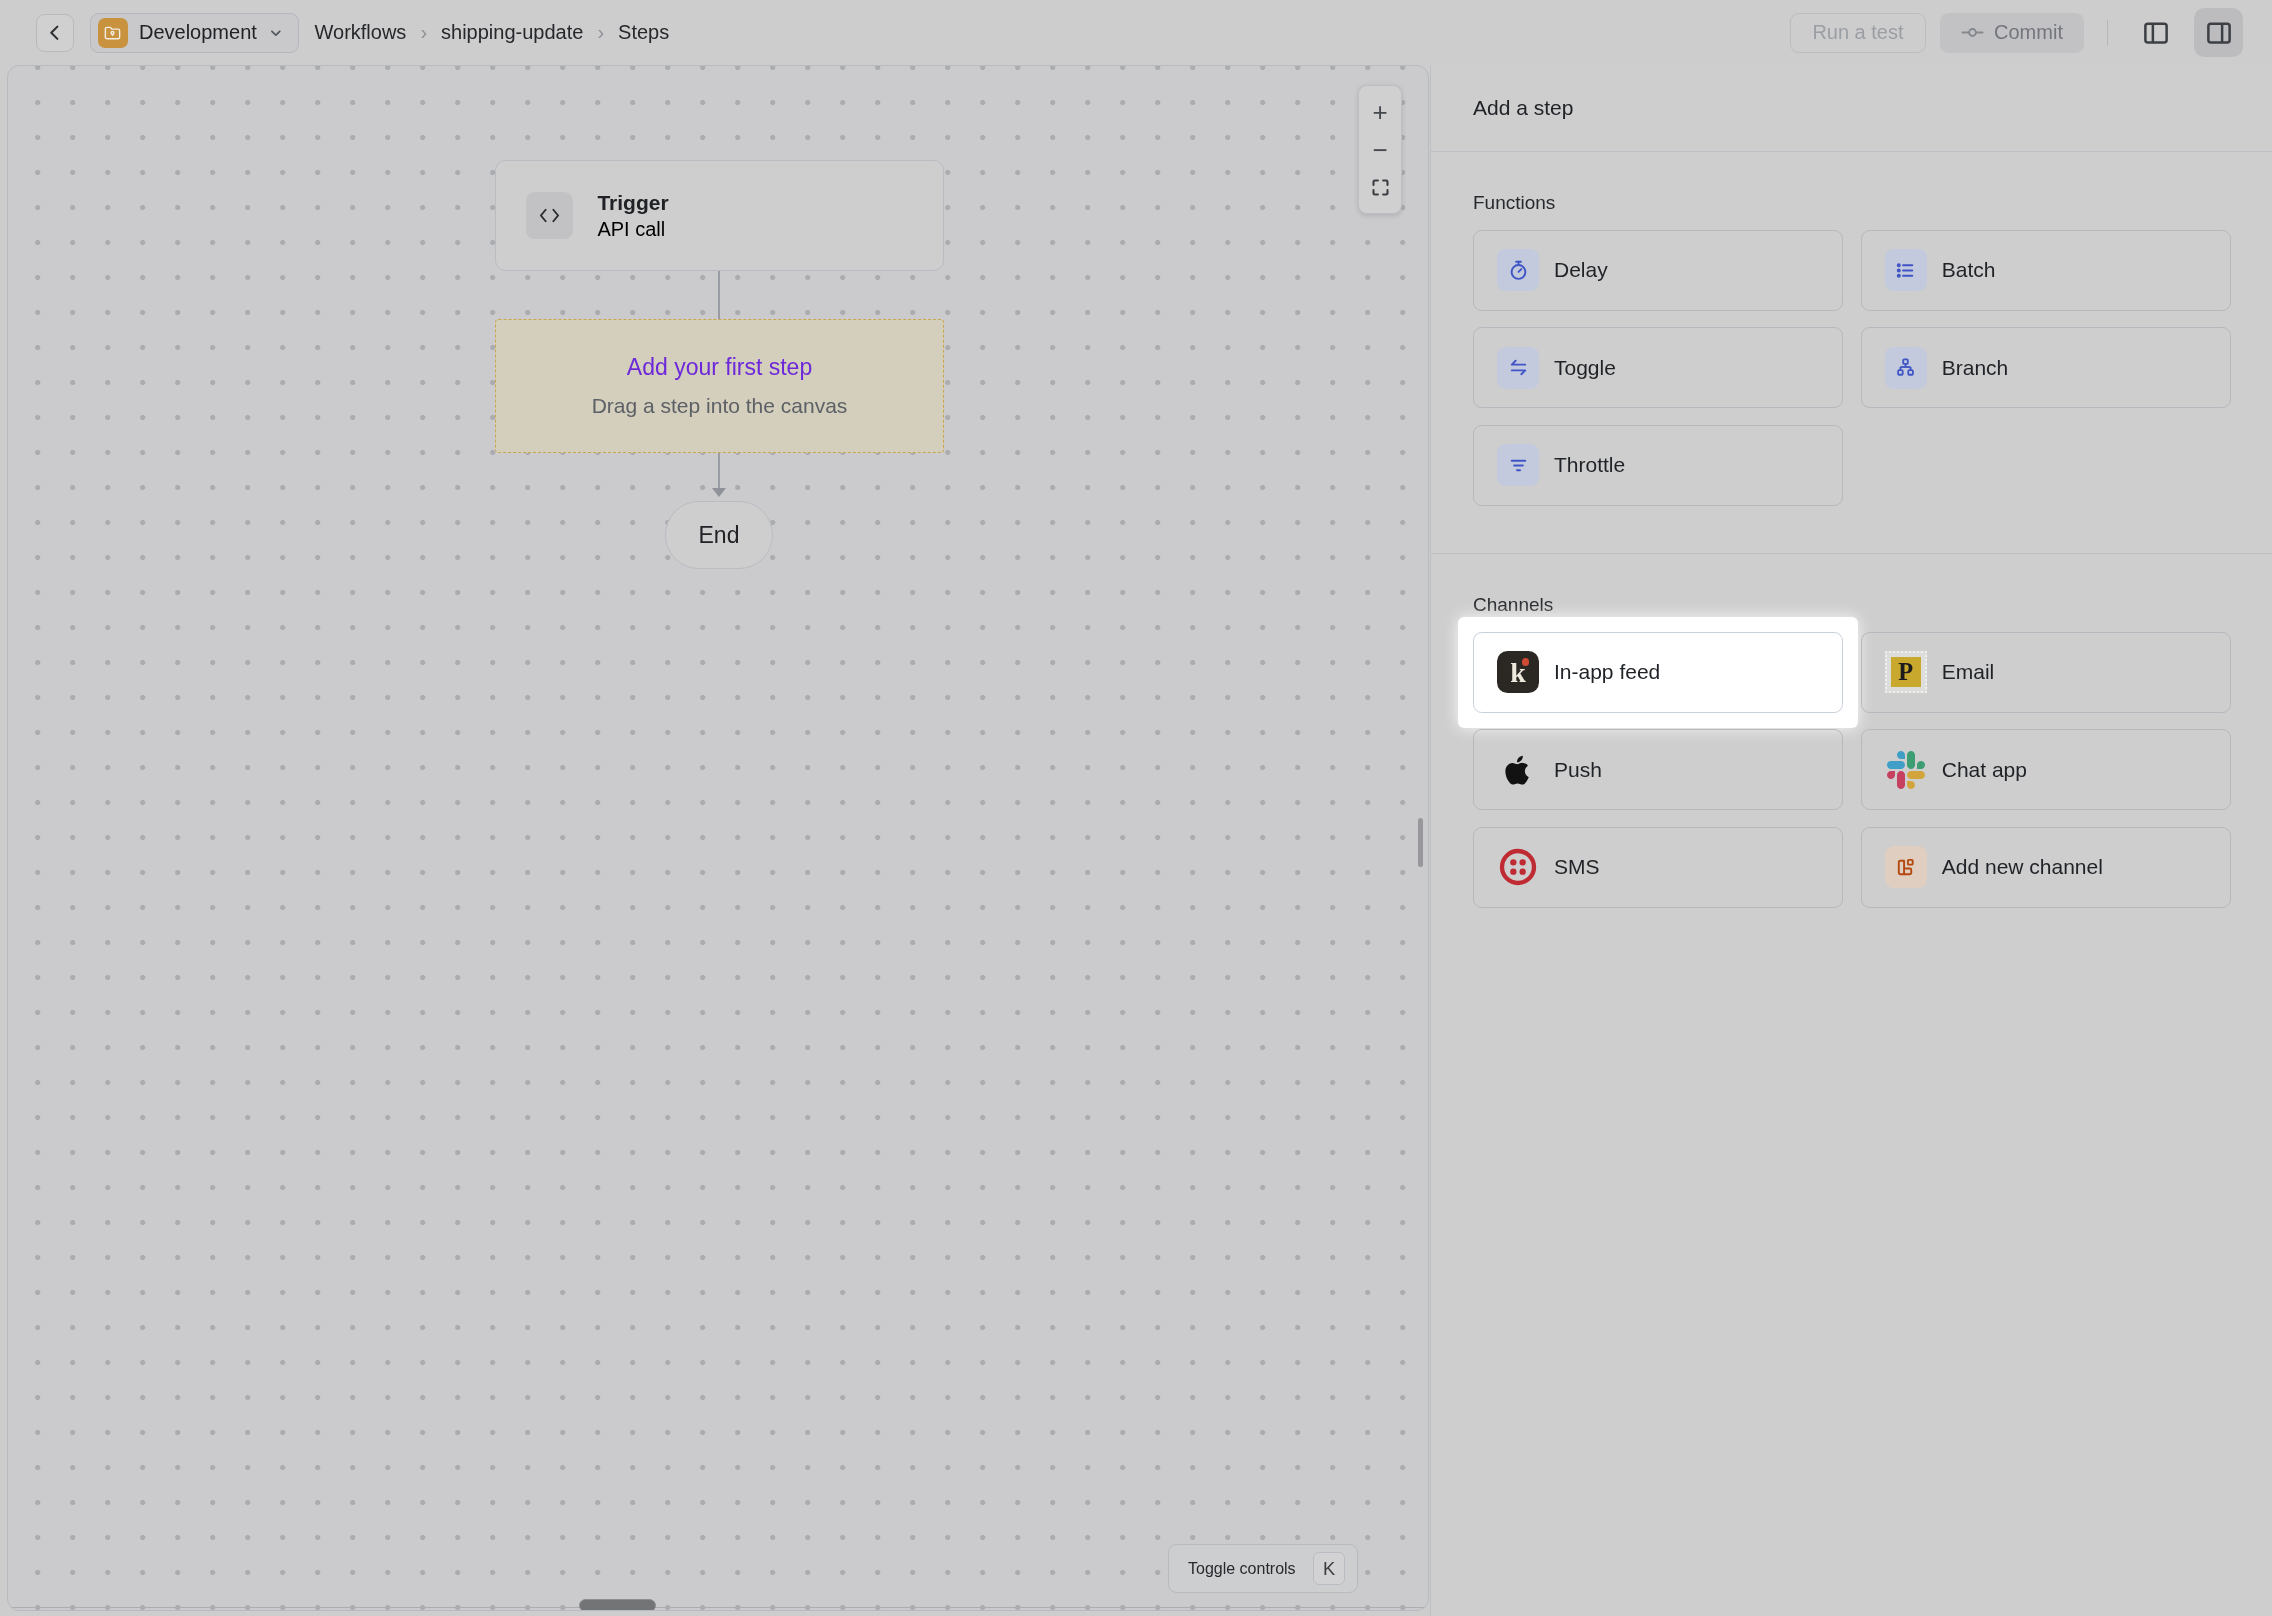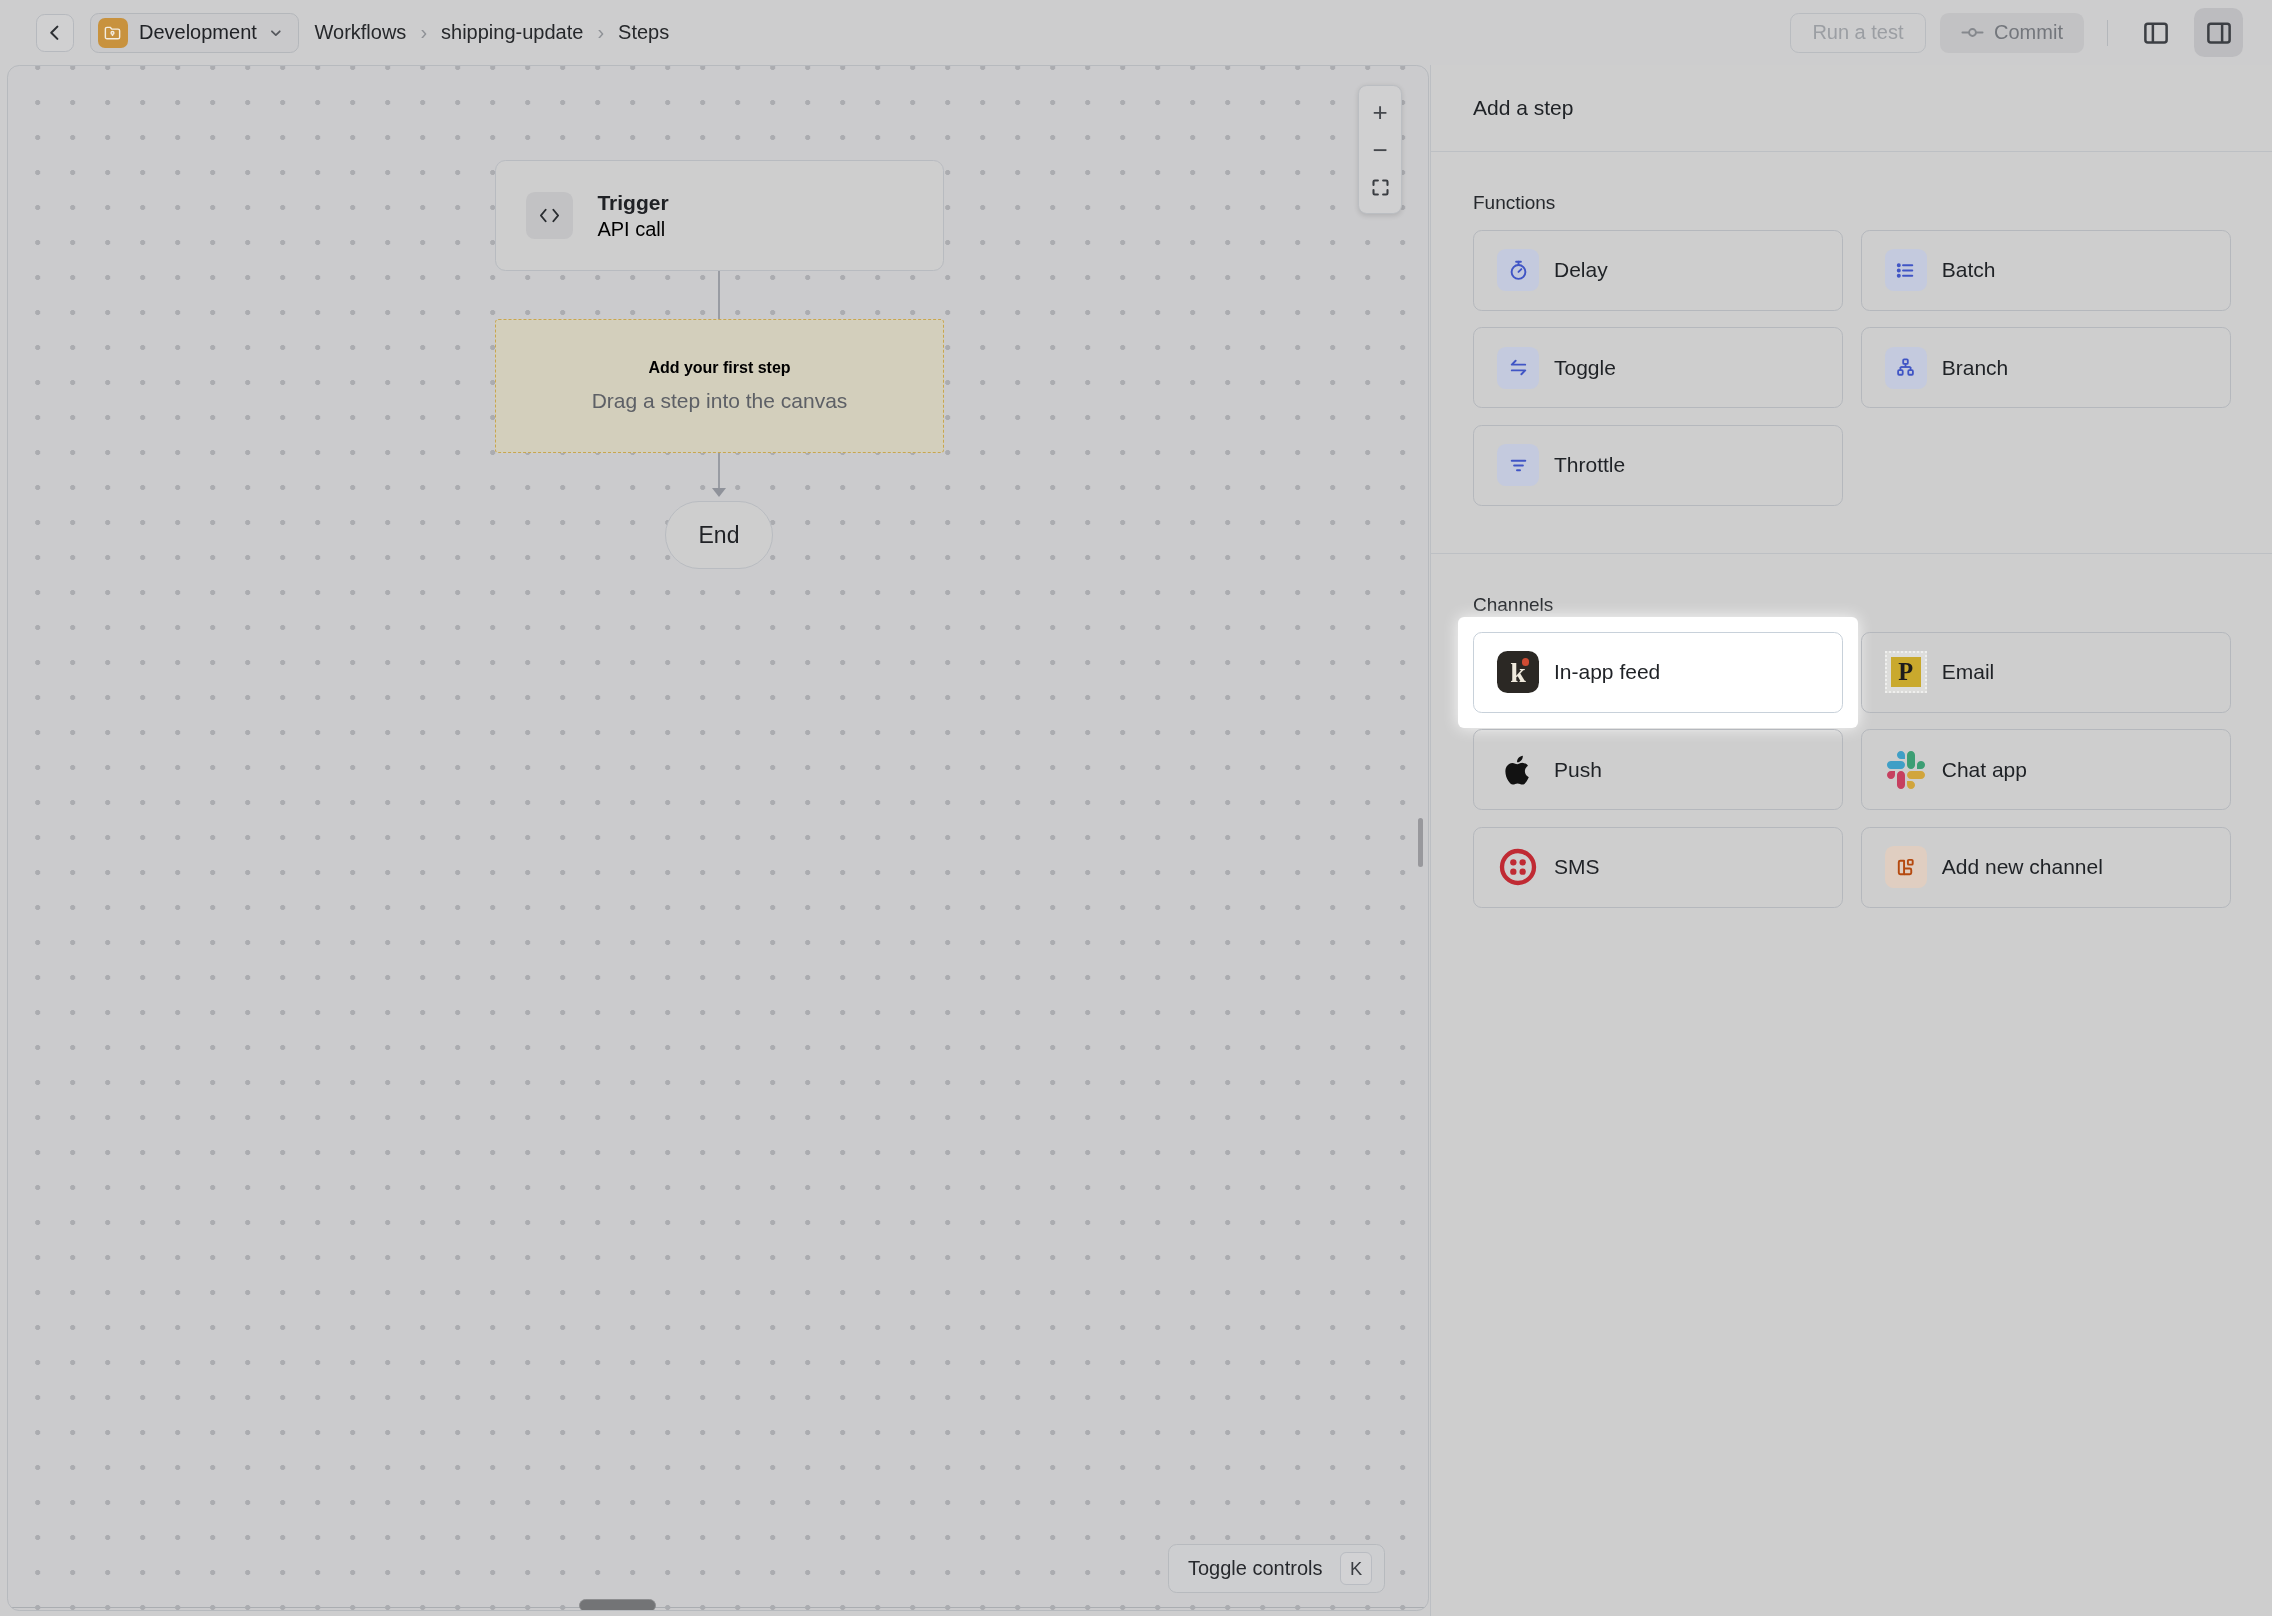--- a/index.html
+++ b/index.html
@@ -79,21 +79,21 @@
     position:absolute; left:704px; top:422px;
     width:0; height:0; border-left:7px solid transparent; border-right:7px solid transparent;
     border-top:9.6px solid #8f929a;
   }
 
   .drop-zone {
     position:absolute; left:487px; top:253px; width:449px; height:134px;
     background:#d3cfbc; border:1.7px dashed #c9a64e; border-radius:3.5px;
     display:flex; flex-direction:column; align-items:center; justify-content:center; gap:12.2px;
   }
-  .drop-title { font-size:16px; font-weight:700; color:#000000; }
+  .drop-title { font-size:23px; font-weight:400; color:#6d28d9; }
   .drop-sub { font-size:21px; color:#5d6066; }
 
   .end-pill {
     position:absolute; left:657px; top:435px; width:108px; height:68px;
     border:1.3px solid #b9bcc1; border-radius:34px; background:#cecece;
     display:flex; align-items:center; justify-content:center;
     font-size:23px; font-weight:500; color:#202226;
   }
 
   .zoom-ctrl {
@@ -103,21 +103,21 @@
     display:flex; flex-direction:column; align-items:center; justify-content:space-around;
     padding:7px 0;
   }
   .zoom-btn { width:100%; height:38px; display:flex; align-items:center; justify-content:center; cursor:pointer; color:#45484d; font-size:26px; line-height:1; }
 
   .toggle-controls {
     position:absolute; left:1160px; top:1478px; height:49px;
     background:#cdced0; border:1.3px solid #b7babe; border-radius:8.7px;
     display:flex; align-items:center; gap:17.5px; padding:0 12.2px 0 19px; cursor:pointer;
   }
-  .toggle-label { font-size:20px; color:#27292d; }
+  .toggle-label { font-size:16px; color:#27292d; }
   .kbd {
     min-width:32px; height:33px; border:1.3px solid #b9bcc2; border-radius:6.1px;
     background:#d2d2d4; display:flex; align-items:center; justify-content:center;
     font-size:18.3px; color:#3a3d42;
   }
 
   .hscroll-track { position:absolute; left:0; right:0; top:1541px; height:1.3px; background:#aaadb1; }
   .hscroll-thumb {
     position:absolute; left:571px; top:1533px; width:77px; height:13px;
     background:#737476; border:1.7px solid #8d8e90; border-radius:7px; cursor:grab;

